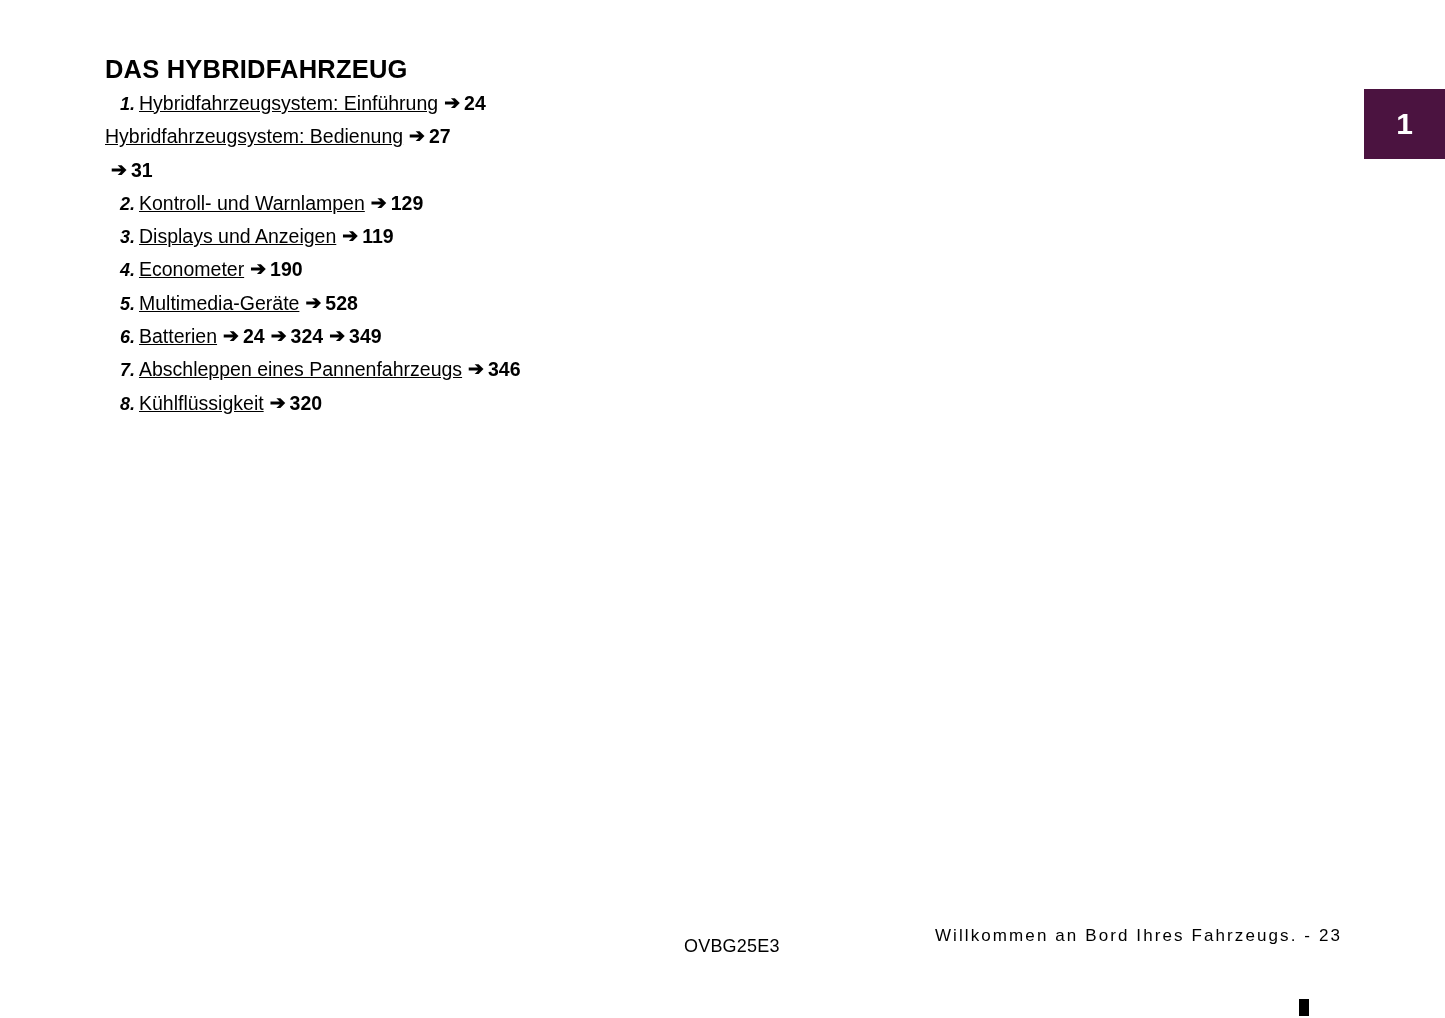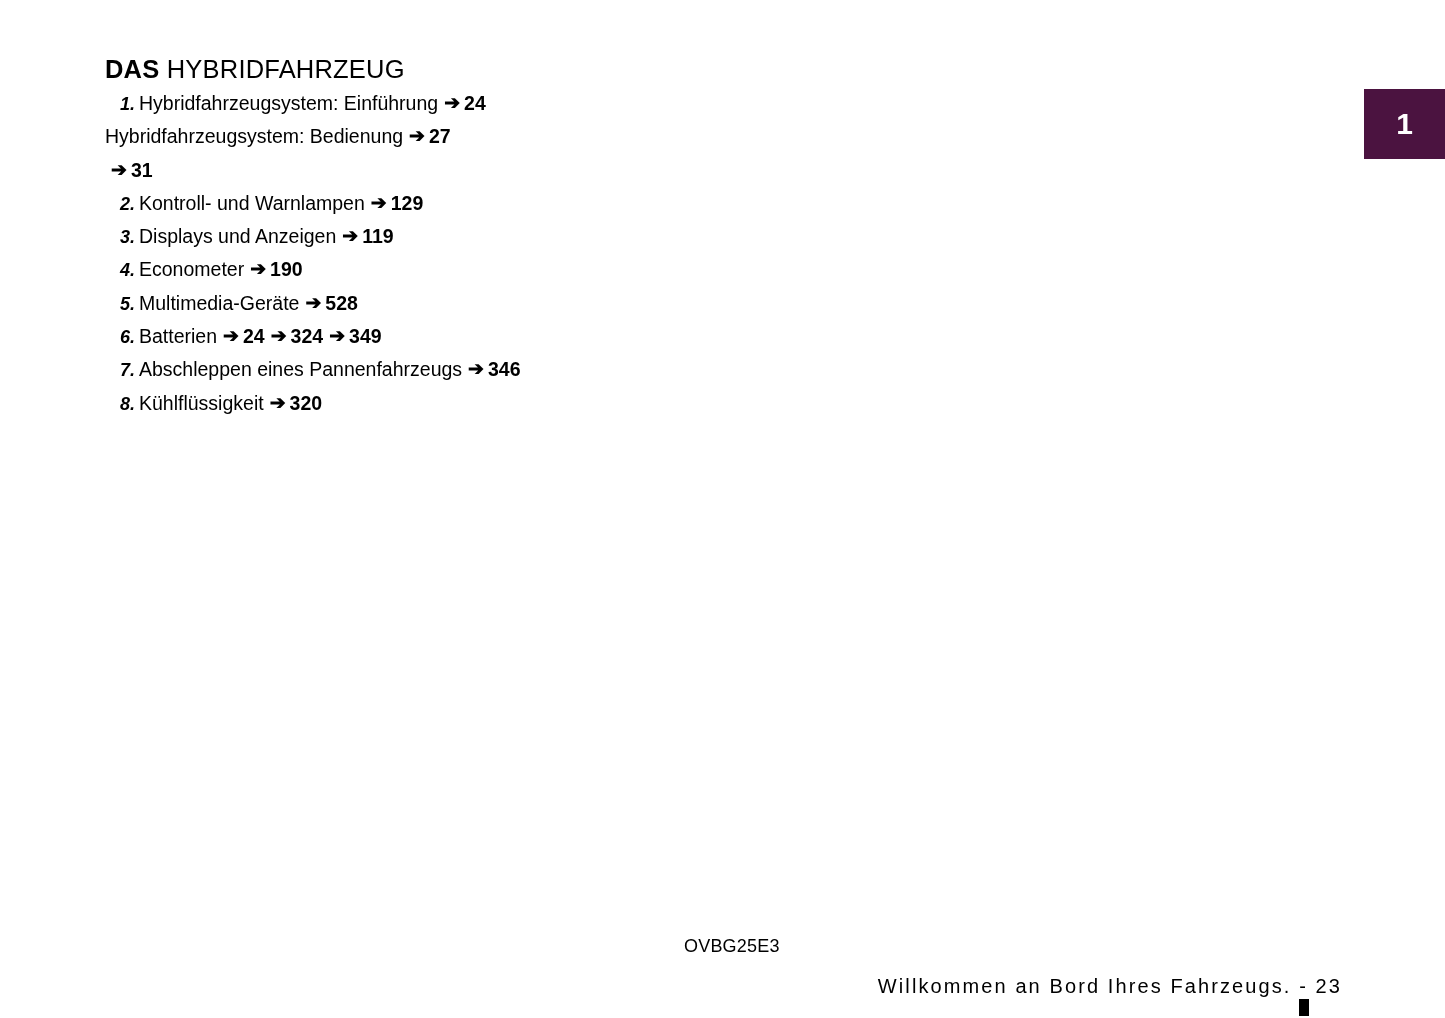--- a/index.html
+++ b/index.html
@@ -43,21 +43,21 @@
   
   .page-title {
     position: absolute;
     top: 38px;
     left: 105px;
     font-size: 25.5px;
     letter-spacing: 0.2px;
     white-space: nowrap;
   }
   .page-title .t-light { font-weight: bold; }
-  .page-title .t-bold  { font-weight: normal; }
+  .page-title .t-bold  { font-weight: bold; }
 
   
   .toc {
     position: absolute;
     top: 92px;
     left: 105px;
     width: 1200px;
   }
   .toc-row {
     display: flex;
@@ -71,20 +71,21 @@
     width: 30px;
     text-align: right;
     margin-right: 4px;
     font-weight: bold;
     font-style: italic;
     font-size: 18px;
   }
   .toc-num.empty { width: 0; margin-right: 0; }
   .toc-label {
     font-weight: normal;
+    text-decoration: underline;
   }
   .arrow {
     display: inline-block;
     margin: 0 4px 0 6px;
     font-weight: bold;
     font-size: 19px;
     transform: translateY(-1px);
   }
   .toc-page {
     font-weight: bold;
@@ -94,23 +95,23 @@
   
   .doc-code {
     position: absolute;
     top: 936px;
     left: 684px;
     font-size: 18px;
     letter-spacing: 0.2px;
   }
   .footer-right {
     position: absolute;
-    top: 975px;
+    top: 926px;
     right: 103px;
-    font-size: 20px;
+    font-size: 17px;
     letter-spacing: 2.1px;
     white-space: nowrap;
   }
   .footer-mark {
     position: absolute;
     top: 999px;
     left: 1299px;
     width: 10px;
     height: 17px;
     background: #000000;

